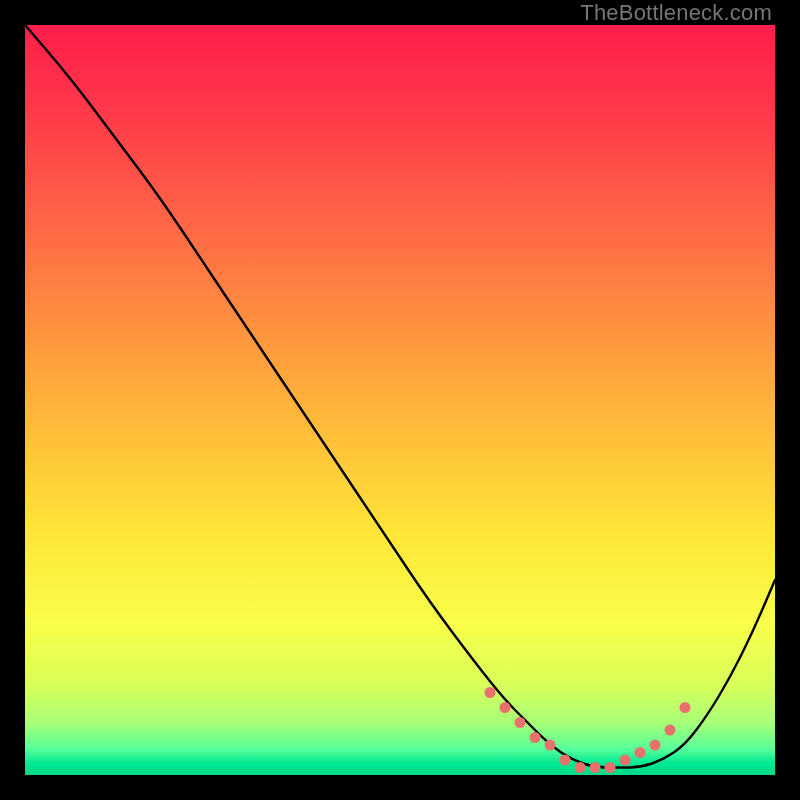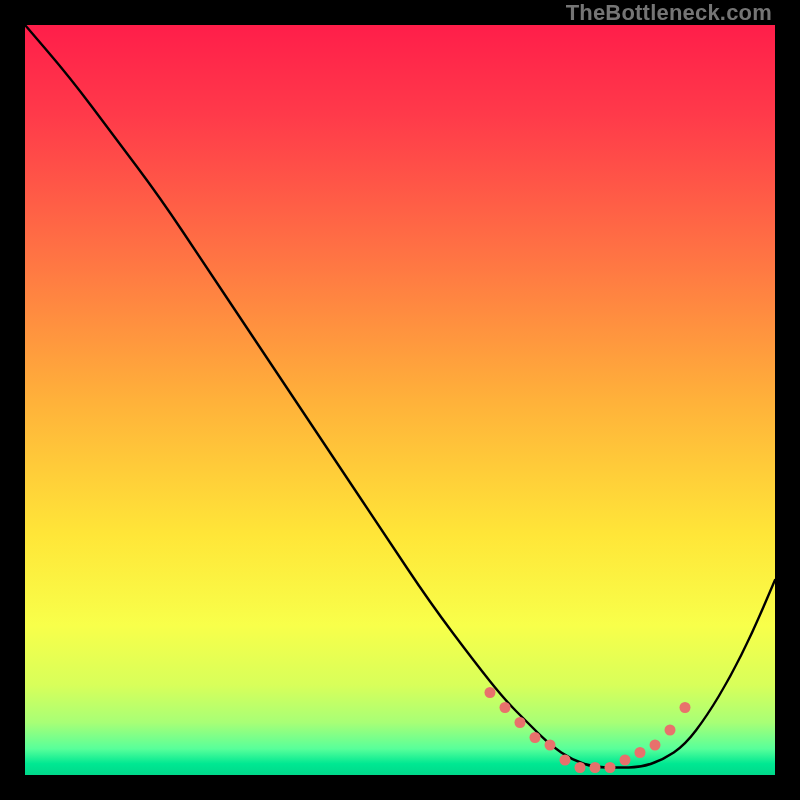--- a/index.html
+++ b/index.html
@@ -29,21 +29,21 @@
     left: 0;
     top: 0;
     width: 100%;
     height: 100%;
   }
   .watermark {
     position: absolute;
     top: 0px;
     right: 28px;
     font-size: 22px;
-    font-weight: 700;
+    font-weight: 400;
     color: #757575;
     letter-spacing: 0.2px;
     z-index: 5;
     text-align: center;
   }
   svg.curve {
     position: absolute;
     left: 0;
     top: 0;
     width: 100%;

